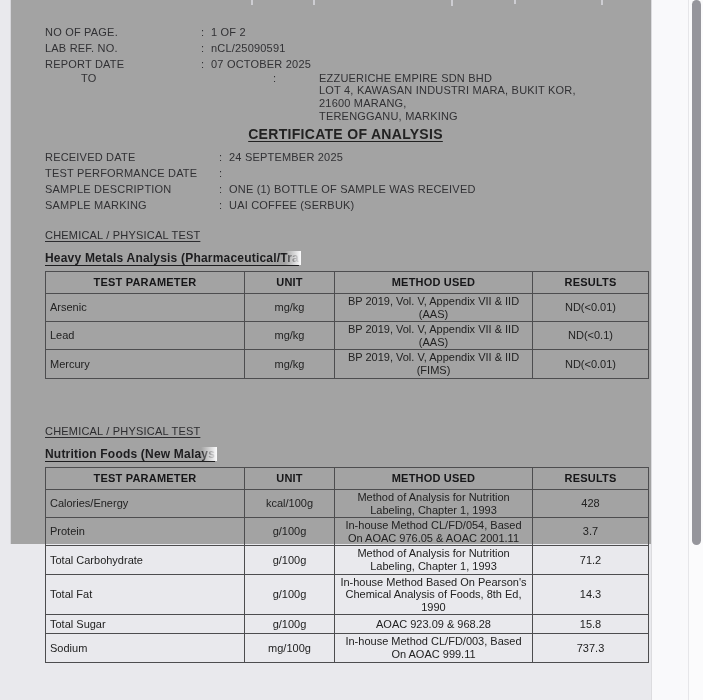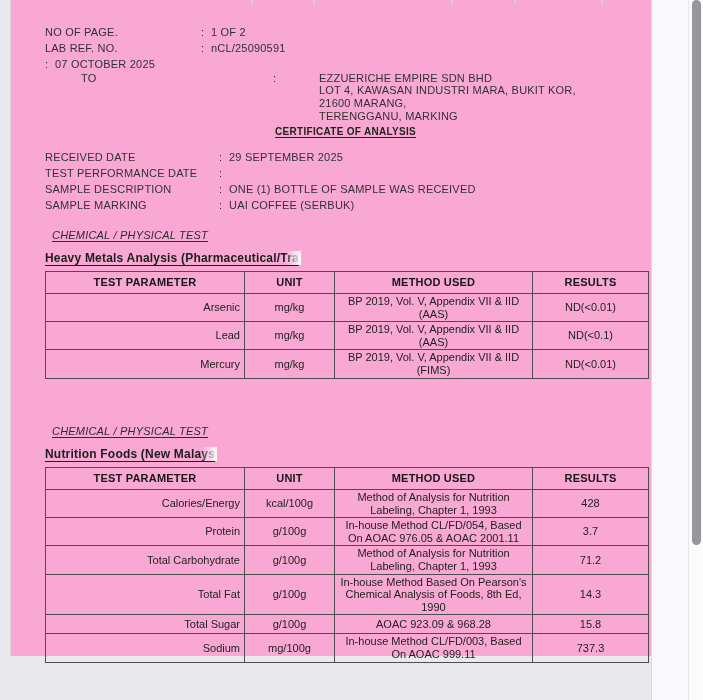--- a/index.html
+++ b/index.html
@@ -1,61 +1,61 @@
 <!DOCTYPE html>
 <html><head>
 <meta charset="utf-8">
 <style>
   html,body{margin:0;padding:0;background:#e9e9ed;}
   .screen{position:relative;width:703px;height:700px;overflow:hidden;
           font-family:"Liberation Sans",sans-serif;color:#313134;background:#e9e9ed;}
-  .page{position:absolute;left:10px;top:0;width:641px;height:656px;background:#f9a8d4;
+  .page{position:absolute;left:10px;top:0;width:641px;height:544px;background:#a3a3a3;
         border-left:1px solid #d6d6da;box-sizing:border-box;}
   .gutter{position:absolute;left:651px;top:0;width:37px;height:700px;background:#f9f9fb;
           border-left:1px solid #dcdcdf;}
   .scrollbar-track{position:absolute;left:688px;top:0;width:15px;height:700px;background:#fbfbfc;
           border-left:1px solid #e6e6e9;box-sizing:border-box;}
   .scrollbar-thumb{position:absolute;left:3px;top:0;width:9px;height:545px;background:#96969c;
           border-radius:5px;}
   .artifact{position:absolute;background:#cdcdd2;filter:blur(.6px);}
 
   
   .hdr-block{position:absolute;left:34px;top:24px;width:580px;font-size:11px;line-height:16px;}
   .field-row{display:flex;align-items:flex-start;}
   .f-label{width:156px;flex:0 0 156px;letter-spacing:.2px;}
   .info .f-label{width:174px;flex:0 0 174px;}
   .f-colon{width:10px;flex:0 0 10px;}
   .f-value{letter-spacing:.2px;}
   .addr-lines{line-height:12.9px;margin-top:-1px;}
   .to-row .f-label,.to-row .f-colon,.to-row .f-value{line-height:13px;margin-left:36px;}
 
   .title{position:absolute;left:34px;top:126px;width:601px;text-align:center;
-         font-size:10px;font-weight:bold;letter-spacing:.3px;
+         font-size:14px;font-weight:bold;letter-spacing:.3px;
          text-decoration:underline;text-underline-offset:2px;color:#222;}
 
   .info{position:absolute;left:34px;top:149px;width:600px;font-size:11px;line-height:16px;}
 
-  .section-label{position:absolute;left:41px;font-size:11px;letter-spacing:.2px;color:#2c2c2f;
-         text-decoration:underline;text-underline-offset:2px;font-style:italic;}
+  .section-label{position:absolute;left:34px;font-size:11px;letter-spacing:.2px;color:#2c2c2f;
+         text-decoration:underline;text-underline-offset:2px;}
   .sec1{top:229px;} .sec2{top:425px;}
 
   .tbl-heading{position:absolute;left:34px;font-size:12px;font-weight:bold;color:#1d1d1f;
          letter-spacing:.2px;text-decoration:underline;text-underline-offset:2.5px;
          display:inline-block;}
   .h1{top:251px;} .h2{top:447px;}
   .tbl-heading::after{content:"";position:absolute;right:-2px;top:0;width:16px;height:100%;
          background:linear-gradient(to right,rgba(252,252,253,0),#fcfcfd);}
 
   table.coa{position:absolute;left:34px;border-collapse:collapse;table-layout:fixed;
          width:603px;font-size:11px;color:#222;padding-left:48px;}
   .t1{top:271px;} .t2{top:467px;}
   table.coa td,table.coa th{border:1px solid #4d4d4f;padding:1px 4px;line-height:12.6px;
          overflow:hidden;}
   table.coa th{font-weight:bold;text-align:center;height:19px;color:#161618;letter-spacing:.2px;}
-  td.param{text-align:right;padding-left:7px;}
+  td.param{text-align:left;padding-left:7px;}
   td.unit,td.method,td.result{text-align:center;}
   col.c-param{width:199px;} col.c-unit{width:90px;} col.c-method{width:198px;} col.c-result{width:116px;}
   tr.r28{height:27px;} tr.r21{height:19px;} tr.r40{height:39px;}
 </style>
 </head>
 <body>
 
 <div class="screen">
 
   <div class="page">
@@ -71,20 +71,21 @@
         <span class="f-label">NO OF PAGE.</span>
         <span class="f-colon">:</span>
         <span class="f-value">1 OF 2</span>
       </div>
       <div class="field-row">
         <span class="f-label">LAB REF. NO.</span>
         <span class="f-colon">:</span>
         <span class="f-value">nCL/25090591</span>
       </div>
       <div class="field-row">
+        <span class="f-label">REPORT DATE</span>
         <span class="f-colon">:</span>
         <span class="f-value">07 OCTOBER 2025</span>
       </div>
       <div class="field-row to-row">
         <span class="f-label">TO</span>
         <span class="f-colon">:</span>
         <span class="f-value">
           <span>EZZUERICHE EMPIRE SDN BHD</span>
           <div class="addr-lines">
             <div>LOT 4, KAWASAN INDUSTRI MARA, BUKIT KOR,</div>
@@ -94,21 +95,21 @@
         </span>
       </div>
     </div>
 
     <div class="title">CERTIFICATE OF ANALYSIS</div>
 
     <div class="hdr-block info">
       <div class="field-row">
         <span class="f-label">RECEIVED DATE</span>
         <span class="f-colon">:</span>
-        <span class="f-value">29 SEPTEMBER 2025</span>
+        <span class="f-value">24 SEPTEMBER 2025</span>
       </div>
       <div class="field-row">
         <span class="f-label">TEST PERFORMANCE DATE</span>
         <span class="f-colon">:</span>
       </div>
       <div class="field-row">
         <span class="f-label">SAMPLE DESCRIPTION</span>
         <span class="f-colon">:</span>
         <span class="f-value">ONE (1) BOTTLE OF SAMPLE WAS RECEIVED</span>
       </div>

